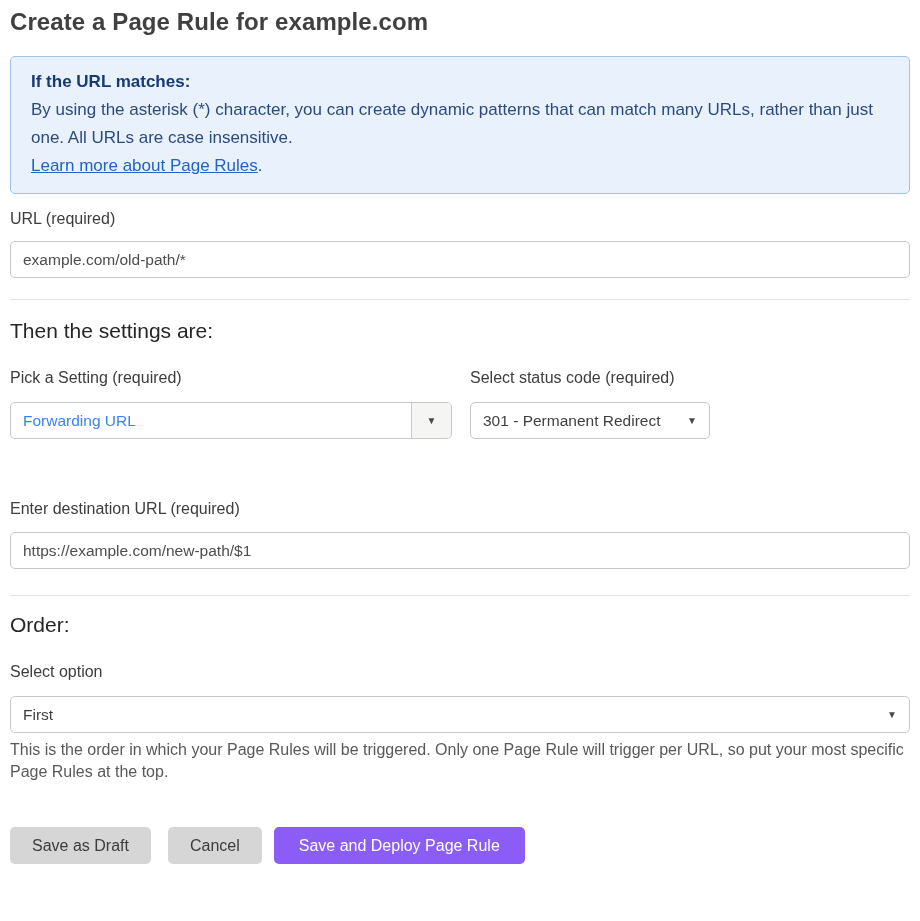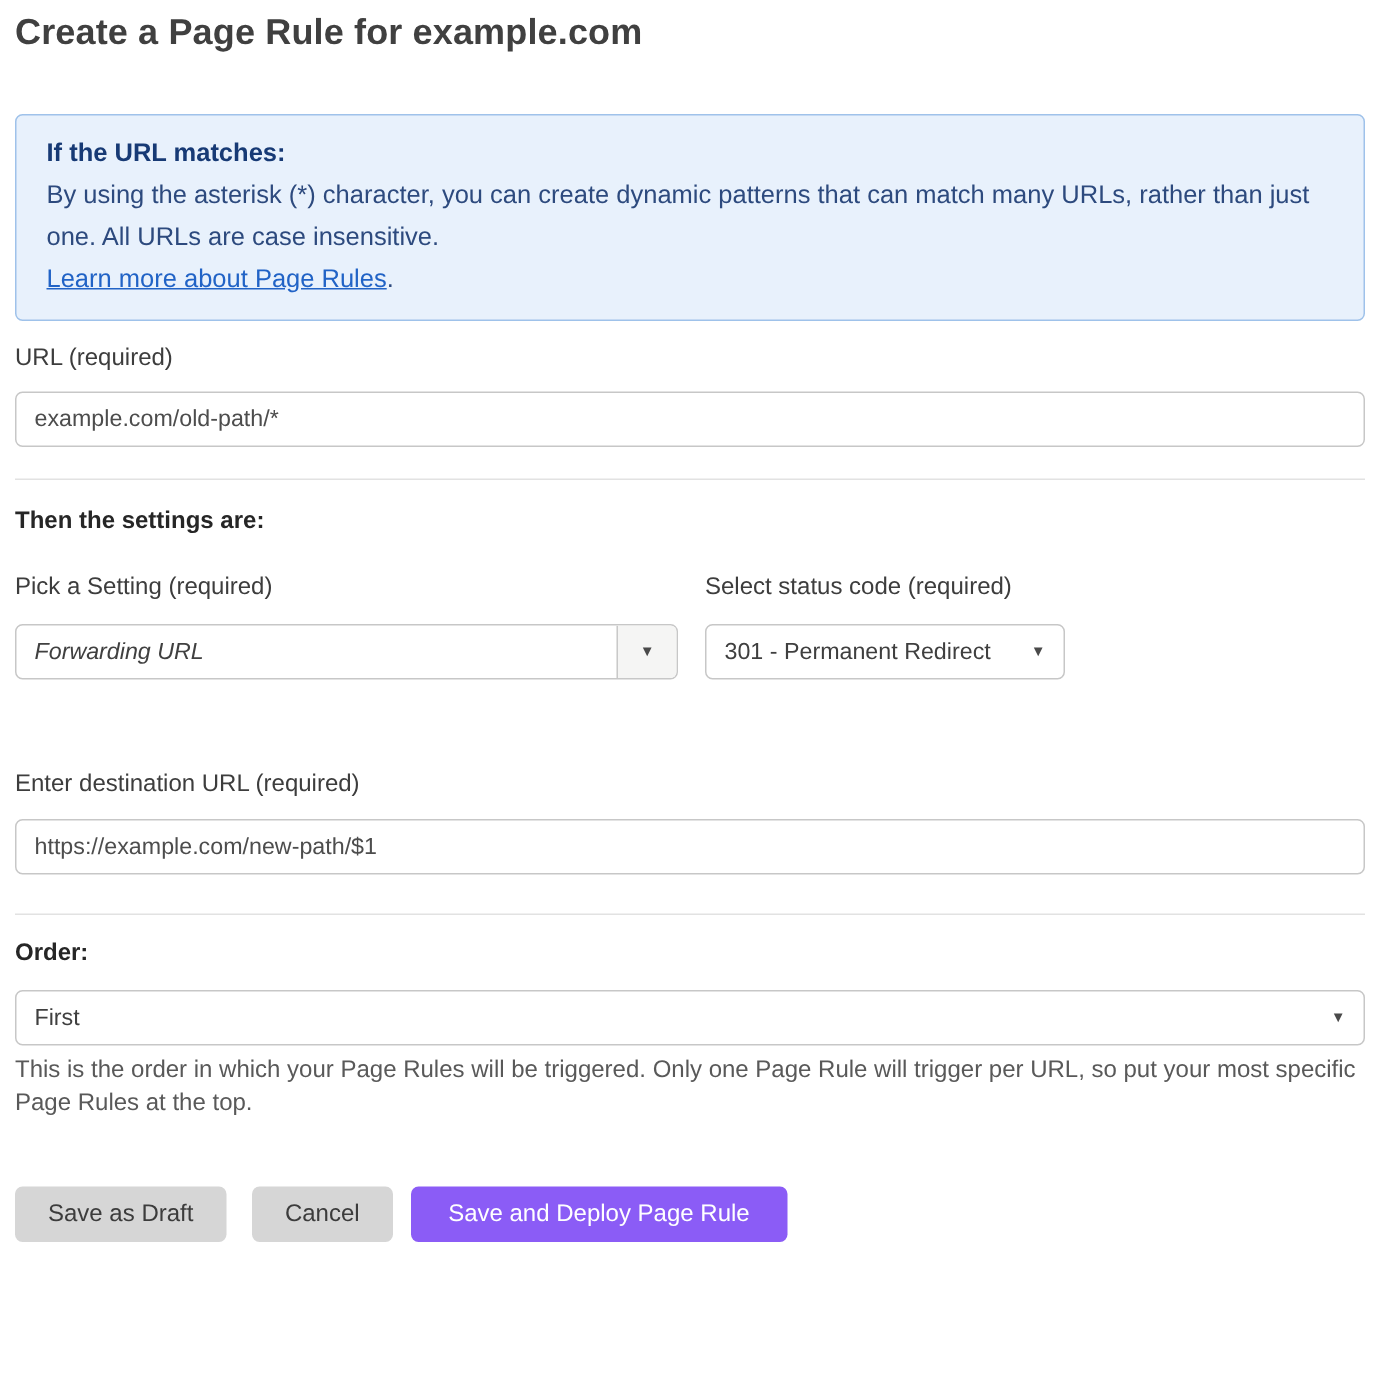--- a/index.html
+++ b/index.html
@@ -15,21 +15,21 @@
 
   .page-title {
     margin-top: 8px;
     font-size: 24px;
     font-weight: bold;
     color: #404040;
     letter-spacing: 0.1px;
   }
 
   .info-box {
-    margin-top: 40px;
+    margin-top: 20px;
     background: #e8f1fc;
     border: 1px solid #9fc2ea;
     border-radius: 5px;
     padding: 11px 20px 13px 20px;
     font-size: 17px;
     line-height: 28px;
     color: #2d4a7e;
   }
   .info-box .info-heading {
     font-weight: bold;
@@ -65,22 +65,22 @@
     color: #555555;
   }
 
   .divider {
     border: none;
     border-top: 1px solid #e2e2e2;
     height: 0;
   }
 
   .section-heading {
-    font-size: 16px;
-    font-weight: bold;
+    font-size: 21px;
+    font-weight: normal;
     color: #262626;
   }
 
   .settings-row { display: flex; margin-top: 26px; }
   .col-setting { width: 442px; }
   .col-status { width: 240px; margin-left: 18px; }
 
   .select-box {
     margin-top: 15px;
     height: 37px;
@@ -92,21 +92,21 @@
     cursor: pointer;
     overflow: hidden;
   }
   .select-box .select-value {
     flex: 1;
     padding: 0 12px;
     font-size: 15.5px;
     color: #3f3f3f;
     white-space: nowrap;
   }
-  .select-value.muted { color: #404040; font-style: italic; }
+  .select-value.muted { color: #3b82f6; }
   .arrow-glyph {
     font-size: 10px;
     color: #4a4a4a;
     line-height: 1;
   }
   .select-box .arrow-segment {
     width: 40px;
     align-self: stretch;
     background: #f5f5f4;
     border-left: 1px solid #c9c9c9;
@@ -202,20 +202,21 @@
   </div>
 
   <div class="field-label" style="margin-top:61px;">Enter destination URL (required)</div>
   <input class="text-input" style="margin-top: 14px;" type="text" value="https://example.com/new-path/$1">
 
 
   <hr class="divider" style="margin-top:26px;">
 
   <div class="section-heading" style="margin-top:17px;">Order:</div>
 
+  <div class="field-label" style="margin-top:26px;">Select option</div>
   <div class="select-box">
     <span class="select-value">First</span>
     <span class="arrow-inline">
       <span class="arrow-glyph">▼</span>
     </span>
   </div>
   <div class="order-helper">This is the order in which your Page Rules will be triggered. Only one Page Rule will trigger per URL, so put your most specific Page Rules at the top.</div>
 
   <div class="footer-buttons">
     <button class="btn btn-gray mr-17">Save as Draft</button>

